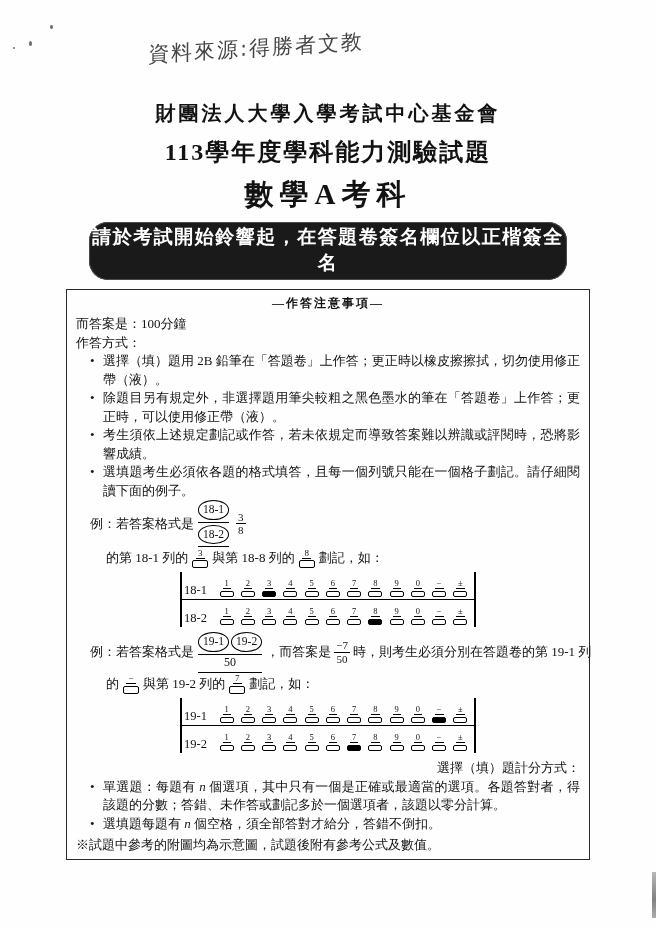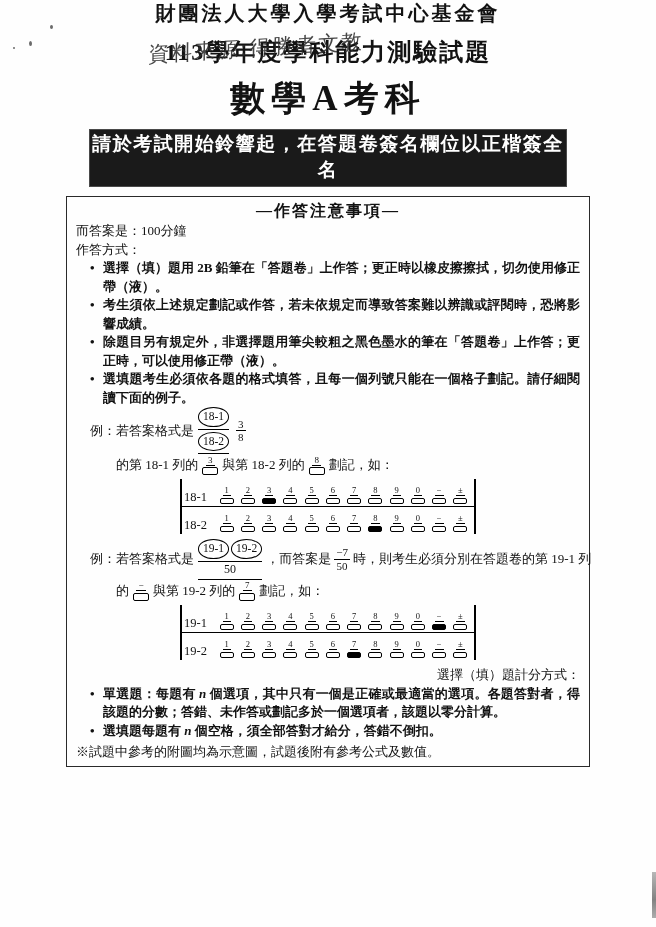--- a/index.html
+++ b/index.html
@@ -7,37 +7,37 @@
         font-family:"Liberation Serif","DejaVu Serif",serif;color:#121212;overflow:hidden;}
   
   .speck{position:absolute;background:#6b6b6b;border-radius:50%;}
   .edge-smudge{position:absolute;right:0;top:872px;width:4px;height:46px;
                background:linear-gradient(#888,#2e2e2e 60%,#777);opacity:.6;}
   
   .handnote{position:absolute;left:148px;top:34px;font-family:"DejaVu Sans",sans-serif;
             font-size:21px;color:#2d2d2d;transform:rotate(-3.5deg) skewX(-4deg);
             letter-spacing:2px;opacity:.88;}
   
-  .t1{text-align:center;font-size:20px;font-weight:600;letter-spacing:3px;}
+  .t1{padding-top:100px;text-align:center;font-size:20px;font-weight:600;letter-spacing:3px;}
   .t2{margin-top:9px;text-align:center;font-size:24px;font-weight:600;letter-spacing:2px;}
-  .t3{margin-top:7px;text-align:center;font-size:35px;font-weight:700;letter-spacing:6px;}
+  .t3{margin-top:7px;text-align:center;font-size:29px;font-weight:700;letter-spacing:6px;}
   .banner{width:478px;margin:7px auto 0;background:#1a1a1a;color:#fff;text-align:center;
           font-size:19px;font-weight:700;letter-spacing:1.5px;padding:2px 0 4px;
-          box-shadow:0 0 0 1px #4a4a4a inset;}
+          box-shadow:0 0 0 1px #4a4a4a inset;border-radius:19px;}
   
   .notice{width:524px;margin:9px auto 0;border:1.5px solid #2a2a2a;box-sizing:border-box;
           padding:3px 9px 5px;font-size:13px;line-height:18px;}
-  .nb-header{text-align:center;font-size:16px;font-weight:600;letter-spacing:2px;line-height:21px;}
+  .nb-header{text-align:center;font-size:12px;font-weight:600;letter-spacing:2px;line-height:21px;}
   .plainline{line-height:19px;}
   ul.blts{margin:0;padding:0 0 0 14px;list-style:none;}
-  ul.blts li{position:relative;padding-left:13px;text-align:justify;line-height:18.5px;font-weight:bold;}
+  ul.blts li{position:relative;padding-left:13px;text-align:justify;line-height:18.5px;}
   ul.blts li::before{content:"•";position:absolute;left:0;top:0;}
   
   .exline1{display:flex;align-items:center;white-space:nowrap;margin-left:14px;}
-  .exline2{display:flex;align-items:flex-end;margin-left:40px;line-height:20px;margin-top:1px;}
+  .exline2{display:flex;align-items:flex-end;margin-left:30px;line-height:20px;margin-top:1px;}
   .stack{display:inline-flex;flex-direction:column;align-items:center;margin:0 4px;}
   .circle{display:inline-block;border:1.3px solid #000;border-radius:50%;
           font-size:11.5px;line-height:1;padding:3px 4px;background:#fff;}
   .crow{display:flex;gap:2px;}
   .fbar{display:block;align-self:stretch;border-top:1.5px solid #000;margin-top:2px;}
   .ubar{display:block;align-self:stretch;border-top:1.5px solid #000;margin-top:2px;}
   .den-mid{font-size:12px;line-height:15px;}
   .ifrac{display:inline-flex;flex-direction:column;align-items:center;vertical-align:middle;
          margin:0 3px;font-size:11px;line-height:12.5px;}
   .ifrac .fn{border-bottom:1px solid #000;padding:0 2px;}
@@ -76,22 +76,22 @@
 
   <div class="banner">請於考試開始鈴響起，在答題卷簽名欄位以正楷簽全名</div>
 
   <div class="notice">
     <div class="nb-header">—作答注意事項—</div>
     <div class="plainline">而答案是：100分鐘</div>
     <div class="plainline">作答方式：</div>
 
     <ul class="blts">
       <li>選擇（填）題用 2B 鉛筆在「答題卷」上作答；更正時以橡皮擦擦拭，切勿使用修正帶（液）。</li>
+      <li>除題目另有規定外，非選擇題用筆尖較粗之黑色墨水的筆在「答題卷」上作答；更正時，可以使用修正帶（液）。</li>
       <li>考生須依上述規定劃記或作答，若未依規定而導致答案難以辨識或評閱時，恐將影響成績。</li>
-      <li>除題目另有規定外，非選擇題用筆尖較粗之黑色墨水的筆在「答題卷」上作答；更正時，可以使用修正帶（液）。</li>
       <li>選填題考生必須依各題的格式填答，且每一個列號只能在一個格子劃記。請仔細閱讀下面的例子。</li>
     </ul>
 
     <div class="exline1">
       <span>例：若答案格式是</span>
       <span class="stack">
         <span class="circle">18-1</span>
         <span class="fbar"></span>
         <span class="circle" style="margin-top:2px">18-2</span>
         <span class="ubar"></span>
@@ -100,21 +100,21 @@
         <span class="fn">3</span>
         <span class="fd">8</span>
       </span>
     </div>
     <div class="exline2">
       <span>的第 18-1 列的</span>
       <span class="mcell">
         <span class="mnum">3</span>
         <span class="mbox"></span>
       </span>
-      <span>與第 18-2 列的</span>
+      <span>與第 18-8 列的</span>
       <span class="mcell">
         <span class="mnum">8</span>
         <span class="mbox"></span>
       </span>
       <span>劃記，如：</span>
     </div>
 
     <div class="grid">
         <div class="grow">
           <span class="glabel">18-1</span>

